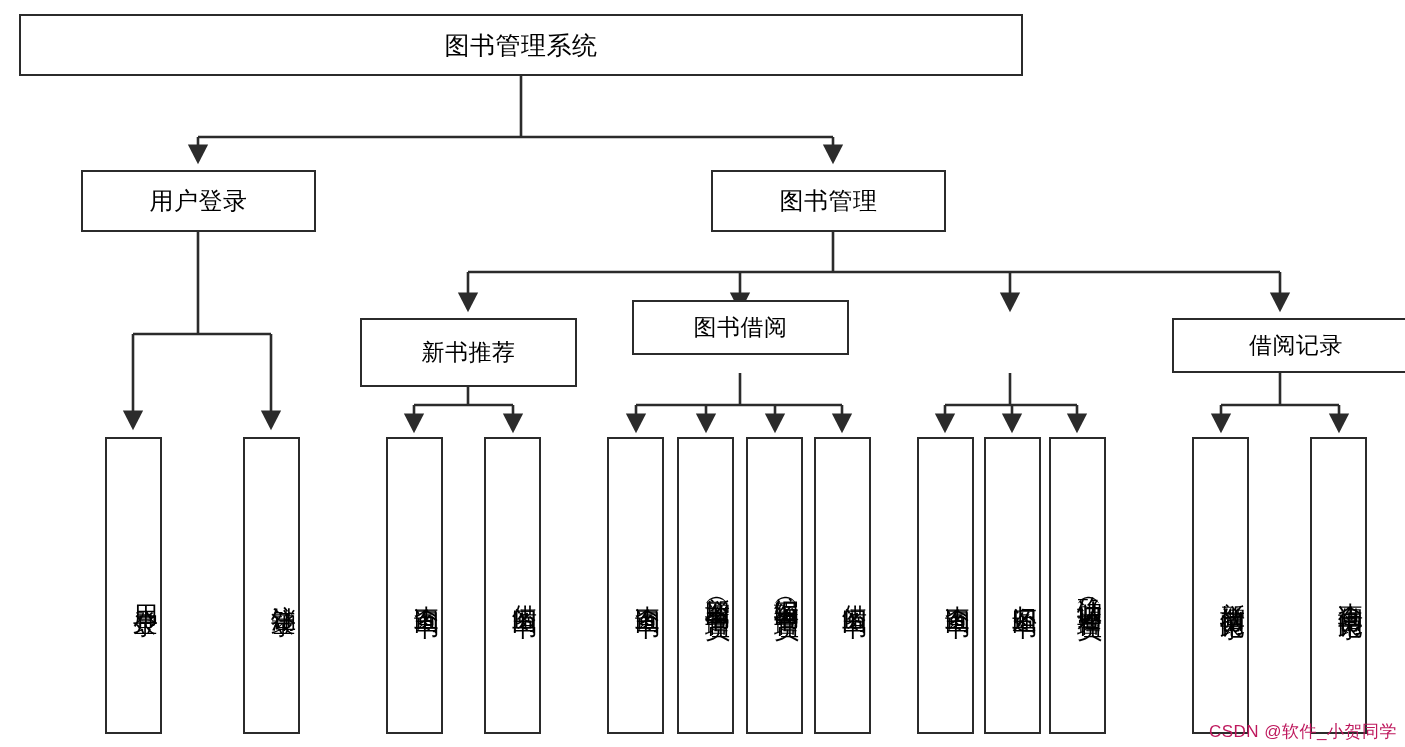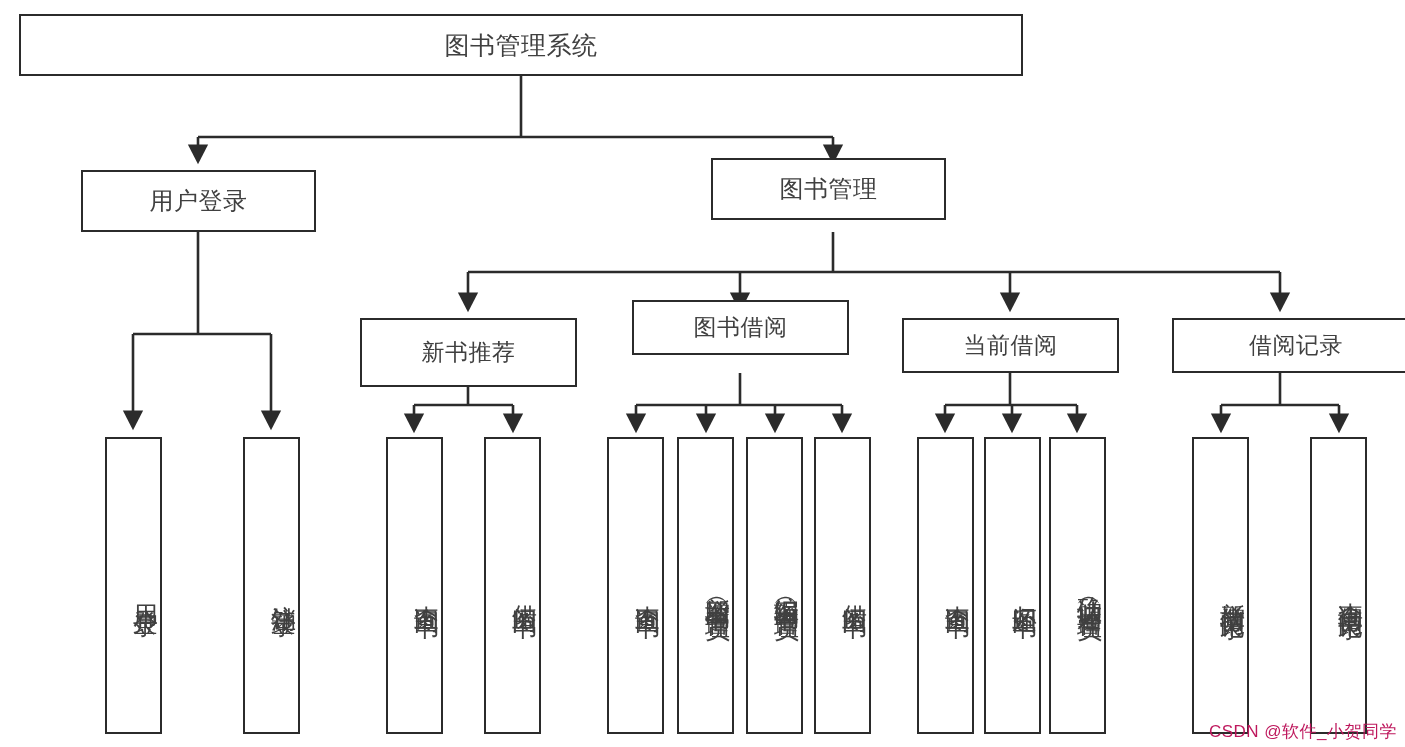--- a/index.html
+++ b/index.html
@@ -24,21 +24,21 @@
   }
   .node{
     position:absolute;
     box-sizing:border-box;
     background:#ffffff;
     border:2.6px solid #2b2b2b;
     display:flex;
     align-items:center;
     justify-content:center;
     text-align:center;
-    color:#404040;
+    color:#000000;
     letter-spacing:0.5px;
   }
   .node.root{ font-size:25px; }
   .node.lvl1{ font-size:24px; }
   .node.lvl2{ font-size:23px; }
   .node.leaf{
     font-size:25px;
     writing-mode:vertical-rl;
     text-orientation:upright;
     align-items:flex-start;
@@ -113,25 +113,24 @@
       <path d="M1280,373 L1280,405"></path>
       <path d="M1221,405 L1339,405"></path>
       <path d="M1221,405 L1221,427" marker-end="url(#arrow)"></path>
       <path d="M1339,405 L1339,427" marker-end="url(#arrow)"></path>
     </g>
   </svg>
 
   <div class="node root" style="left:19px;top:14px;width:1004px;height:62px;">图书管理系统</div>
 
   <div class="node lvl1" style="left:81px;top:170px;width:235px;height:62px;">用户登录</div>
-  <div class="node lvl1" style="left:711px;top:158px;width:235px;height:62px;text-align:center;">图书管理</div>
+  <div class="node lvl1" style="left:711px;top:170px;width:235px;height:62px;text-align:center;">图书管理</div>
 
   <div class="node lvl2" style="left:360px;top:318px;width:217px;height:69px;">新书推荐</div>
   <div class="node lvl2" style="left:632px;top:300px;width:217px;height:55px;">图书借阅</div>
-  <div class="node lvl2" style="left:902px;top:318px;width:217px;height:55px;">当前借阅</div>
   <div class="node lvl2" style="left:1172px;top:318px;width:248px;height:55px;">借阅记录</div>
 
   <div class="node leaf" style="left:105px;top:437px;width:57px;height:297px;">
     <span>用户登录</span>
   </div>
   <div class="node leaf" style="left:243px;top:437px;width:57px;height:297px;">
     <span>注销登录</span>
   </div>
 
   <div class="node leaf" style="left:386px;top:437px;width:57px;height:297px;">

